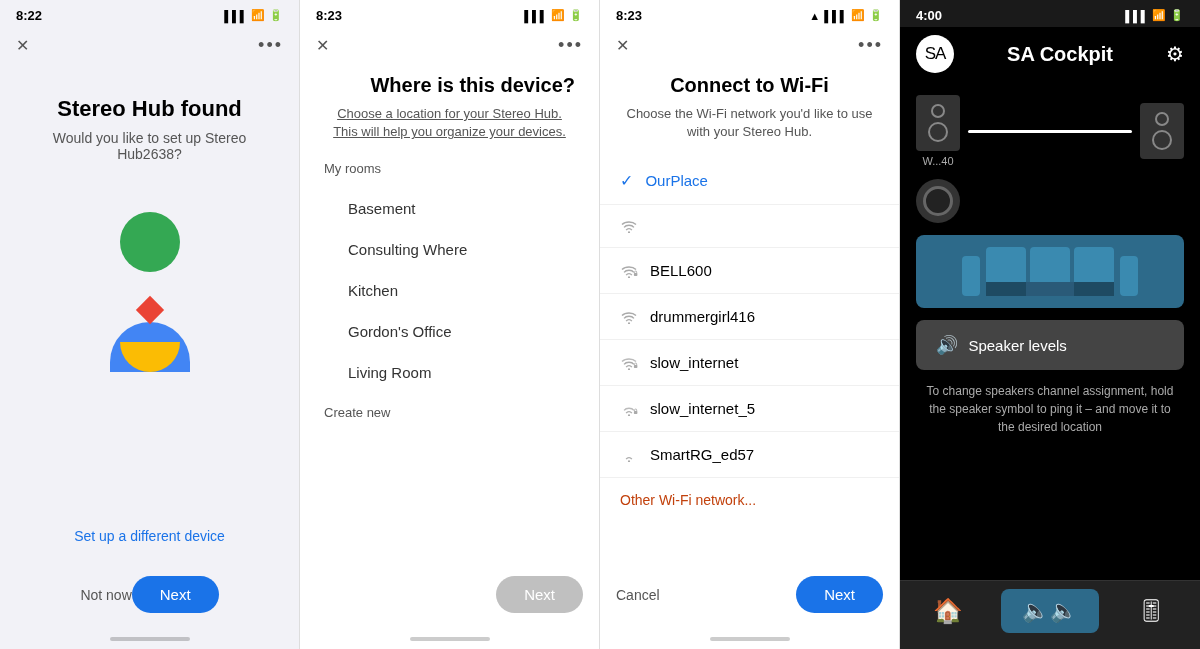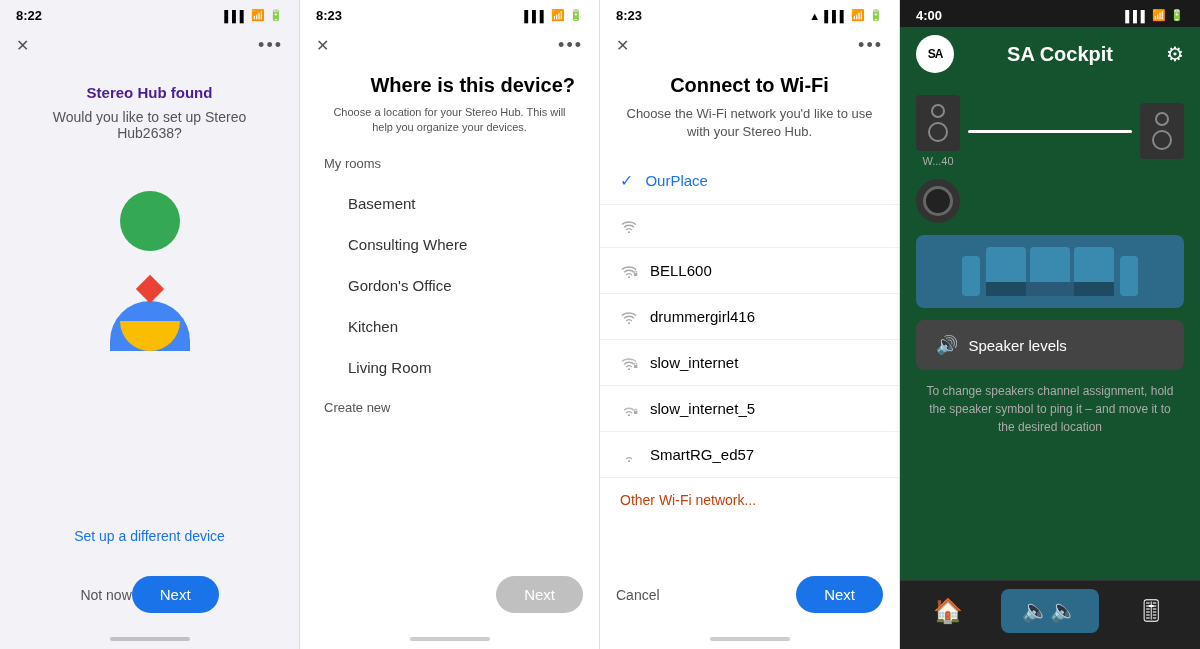--- a/index.html
+++ b/index.html
@@ -49,25 +49,26 @@
       padding: 8px 16px;
     }
     .panel-1 .content {
       flex: 1;
       display: flex;
       flex-direction: column;
       align-items: center;
       padding: 20px 24px 0;
     }
     .panel-1 .title {
-      font-size: 15px;
+      font-size: 22px;
       font-weight: 600;
       text-align: center;
       margin-bottom: 8px;
-      color: #4c1d95;
+      color: #000000;
+      margin-top: 12px;
     }
     .panel-1 .subtitle {
       font-size: 14px;
       color: #555;
       text-align: center;
       margin-bottom: 30px;
     }
     .google-home-icon {
       width: 140px;
       height: 160px;
@@ -180,25 +181,26 @@
       padding: 10px 24px 0;
       overflow-y: auto;
     }
     .panel-2 .title {
       font-size: 20px;
       font-weight: 600;
       text-align: right;
       margin-bottom: 8px;
     }
     .panel-2 .subtitle {
-      font-size: 11px;
+      font-size: 13px;
       color: #555;
       text-align: center;
       margin-bottom: 20px;
       line-height: 1.4;
+      text-decoration: underline;
     }
     .section-label {
       font-size: 13px;
       color: #555;
       margin-bottom: 12px;
     }
     .room-list {
       list-style: none;
     }
     .room-list li {
@@ -281,43 +283,43 @@
       background: none;
       border: none;
       color: #555;
       font-size: 14px;
       cursor: pointer;
     }
 
     
     .panel-4 {
       width: 300px;
-      background: #14532d;
+      background: #000000;
       flex-direction: column;
     }
     .panel-4 .status-bar {
       background: #1a1a1a;
       color: #fff;
     }
     .panel-4 .header {
       display: flex;
       align-items: center;
       justify-content: space-between;
       padding: 8px 16px 12px;
     }
     .sa-logo {
       width: 38px;
       height: 38px;
       background: #fff;
       border-radius: 50%;
       display: flex;
       align-items: center;
       justify-content: center;
-      font-weight: 700;
-      font-size: 12px;
+      font-weight: 400;
+      font-size: 17px;
       color: #000;
       letter-spacing: -1px;
     }
     .header-title {
       color: #fff;
       font-size: 20px;
       font-weight: 600;
     }
     .gear-icon {
       color: #fff;
@@ -534,22 +536,22 @@
     <span class="icon-x">✕</span>
     <span class="icon-dots">•••</span>
   </div>
   <div class="content">
     <div class="title">Where is this device?</div>
     <div class="subtitle">Choose a location for your Stereo Hub. This will help you organize your devices.</div>
     <div class="section-label">My rooms</div>
     <ul class="room-list">
       <li>Basement</li>
       <li>Consulting Where</li>
+      <li>Kitchen</li>
       <li>Gordon's Office</li>
-      <li>Kitchen</li>
       <li>Living Room</li>
     </ul>
     <div class="create-new">Create new</div>
   </div>
   <div class="bottom-bar">
     <button class="btn-blue-disabled">Next</button>
   </div>
   <div class="home-indicator"></div>
 </div>
 

